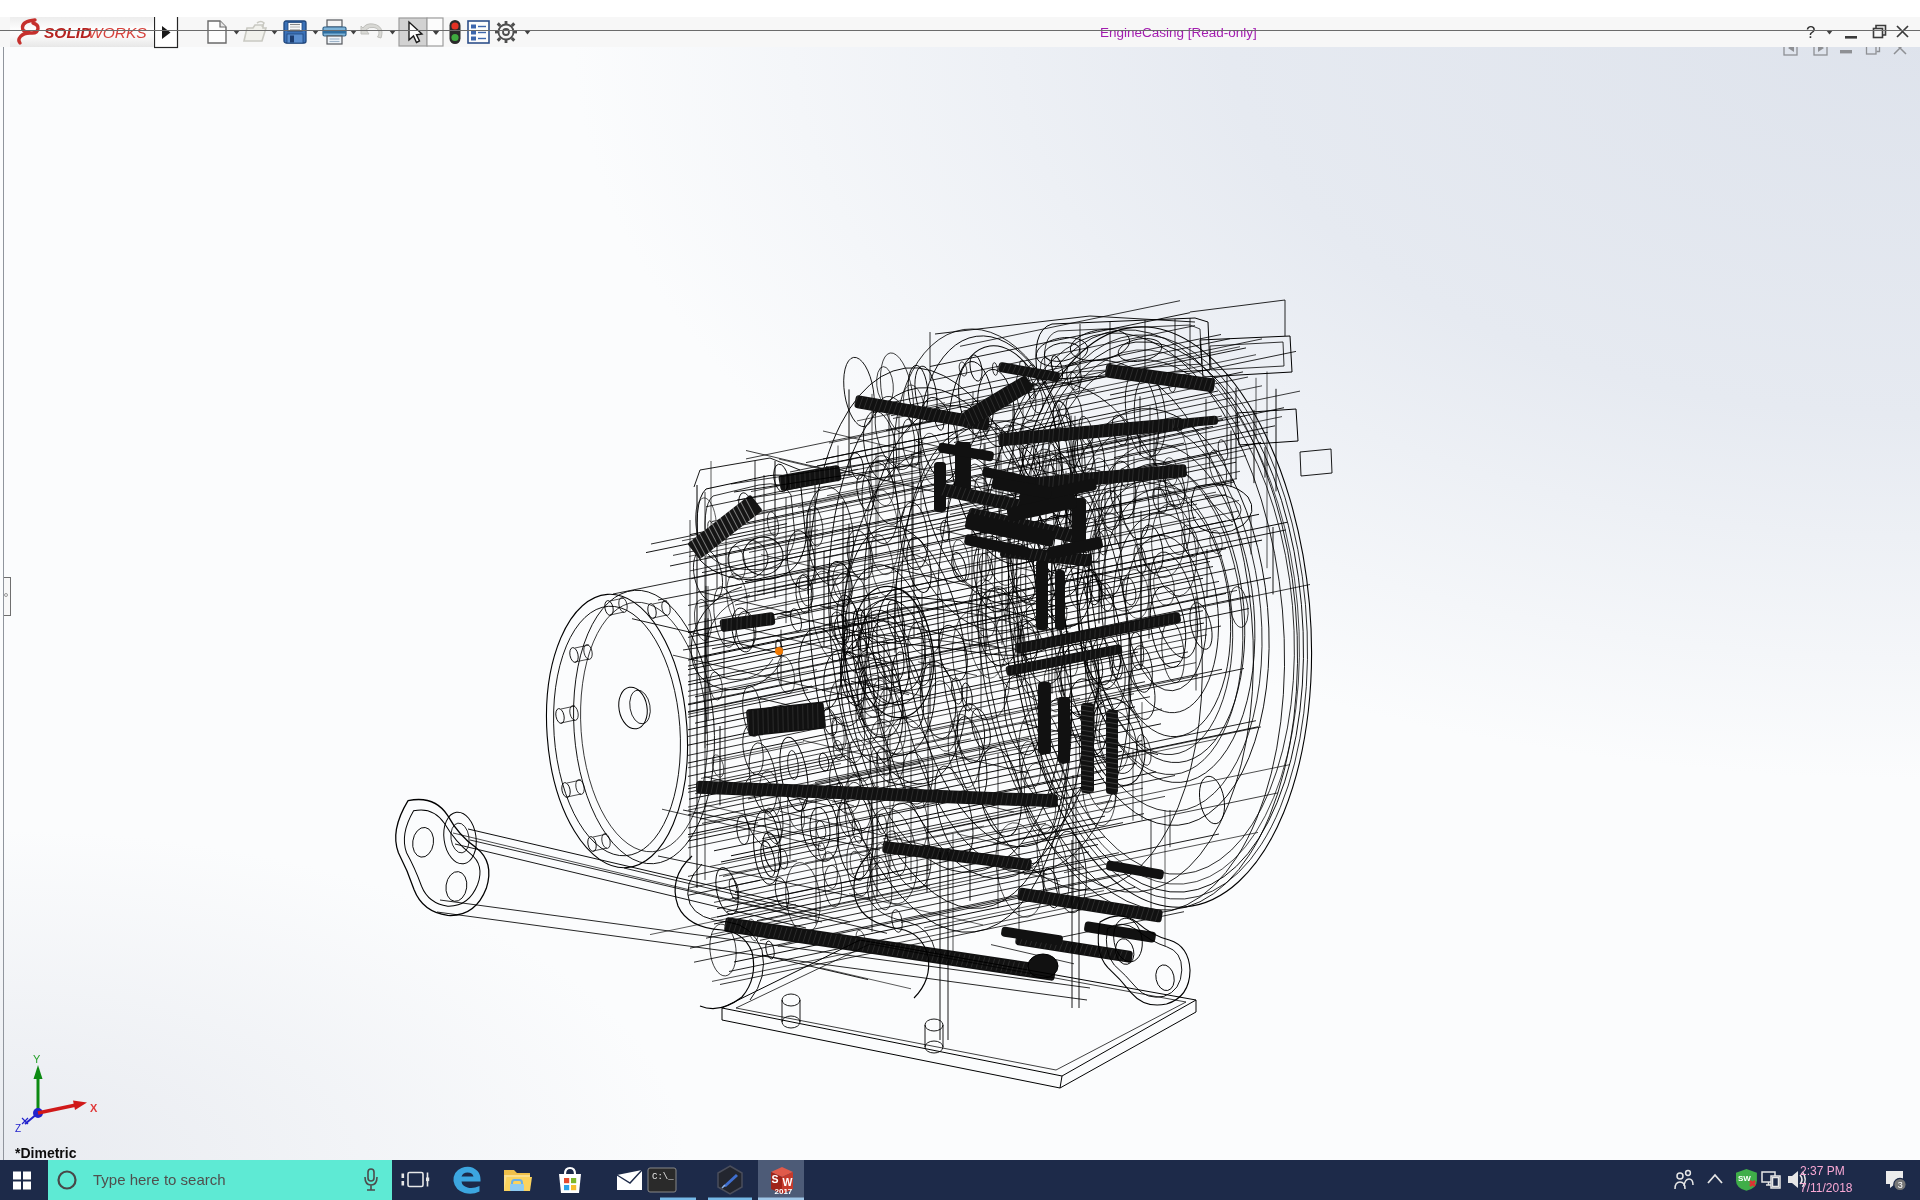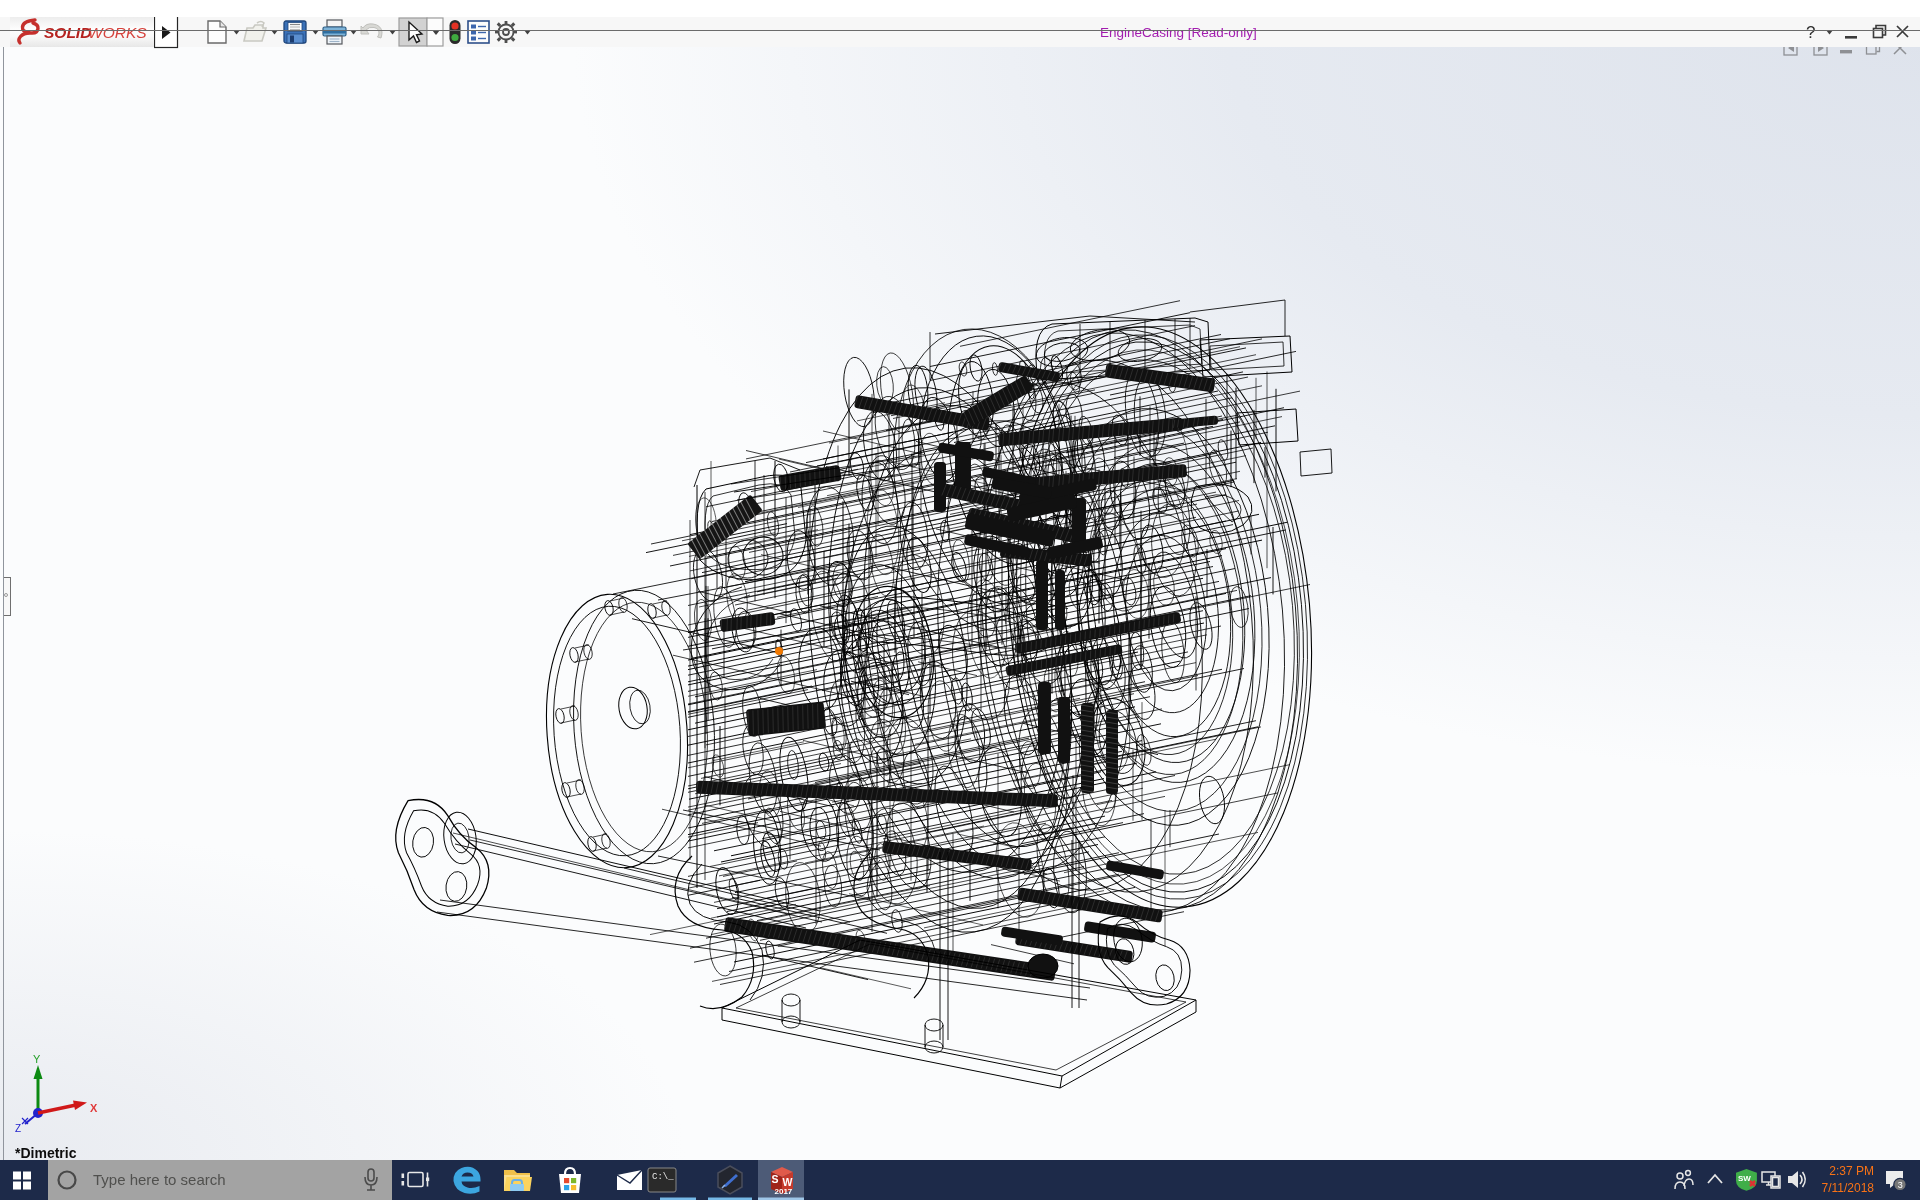--- a/index.html
+++ b/index.html
@@ -10,23 +10,23 @@
     background:linear-gradient(180deg,#ededed 0%,#fdfdfd 40%,#f9f9f9 65%,#e7e7e7 100%); }
   .ttl { position:absolute; top:8px; font-size:13.5px; color:#a21caf; }
   #viewport { position:absolute; left:0; top:31px; width:1920px; height:1129px;
     background: radial-gradient(90% 85% at 100% 0%, #dee3ec 0%, #e6eaf1 40%, rgba(251,252,253,0) 78%), radial-gradient(55% 45% at 0% 100%, rgba(229,232,238,0.85) 0%, rgba(240,242,246,0) 65%), #fbfcfd; }
   #leftline { position:absolute; left:3px; top:0; width:1px; height:1129px; background:#90959d; }
   #lefttab { position:absolute; left:4px; top:546px; width:7px; height:39px;
     background:#f8f8f8; border:1px solid #6f6f6f; border-left:none; }
   #lefttab .dot { position:absolute; left:0px; top:15px; width:4px; height:4px; border:1.5px solid #999; border-radius:50%; }
   #dimetric { position:absolute; left:15px; top:1114px; font-size:14px; font-weight:bold; color:#0d0d0d; }
   #taskbar { position:absolute; left:0; top:1160px; width:1920px; height:40px; background:#1d2a49; }
-  #searchbox { position:absolute; left:48px; top:0; width:344px; height:40px; background:#a3a3a3; }
+  #searchbox { position:absolute; left:48px; top:0; width:344px; height:40px; background:#5eead4; }
   #searchbox .txt { position:absolute; left:45px; top:11px; font-size:15px; color:#50504e; }
-  #clock { position:absolute; left:1800px; top:3px; width:74px; text-align:right; color:#f97316; font-size:12px; line-height:17px; }
+  #clock { position:absolute; left:1800px; top:3px; width:74px; text-align:left; color:#f9a8d4; font-size:12px; line-height:17px; }
 </style>
 </head>
 <body>
 <div id="viewport">
 <svg id="model" width="1920" height="1200" viewBox="0 0 1920 1200" style="position:absolute;left:0;top:-31px" fill="none">
       <ellipse cx="1160" cy="617" rx="150.0" ry="291.0" transform="rotate(-5 1160 617)" stroke="#000" stroke-width="1.1" fill="none" opacity="1.0"></ellipse>
       <ellipse cx="1160" cy="617" rx="146.0" ry="283.0" transform="rotate(-5 1160 617)" stroke="#000" stroke-width="0.8" fill="none" opacity="1.0"></ellipse>
       <ellipse cx="1160" cy="617" rx="142.0" ry="276.0" transform="rotate(-5 1160 617)" stroke="#000" stroke-width="0.9" fill="none" opacity="1.0"></ellipse>
       <ellipse cx="1160" cy="617" rx="138.0" ry="268.0" transform="rotate(-5 1160 617)" stroke="#000" stroke-width="0.7" fill="none" opacity="1.0"></ellipse>
       <ellipse cx="1160" cy="617" rx="133.0" ry="258.0" transform="rotate(-5 1160 617)" stroke="#000" stroke-width="0.8" fill="none" opacity="1.0"></ellipse>

